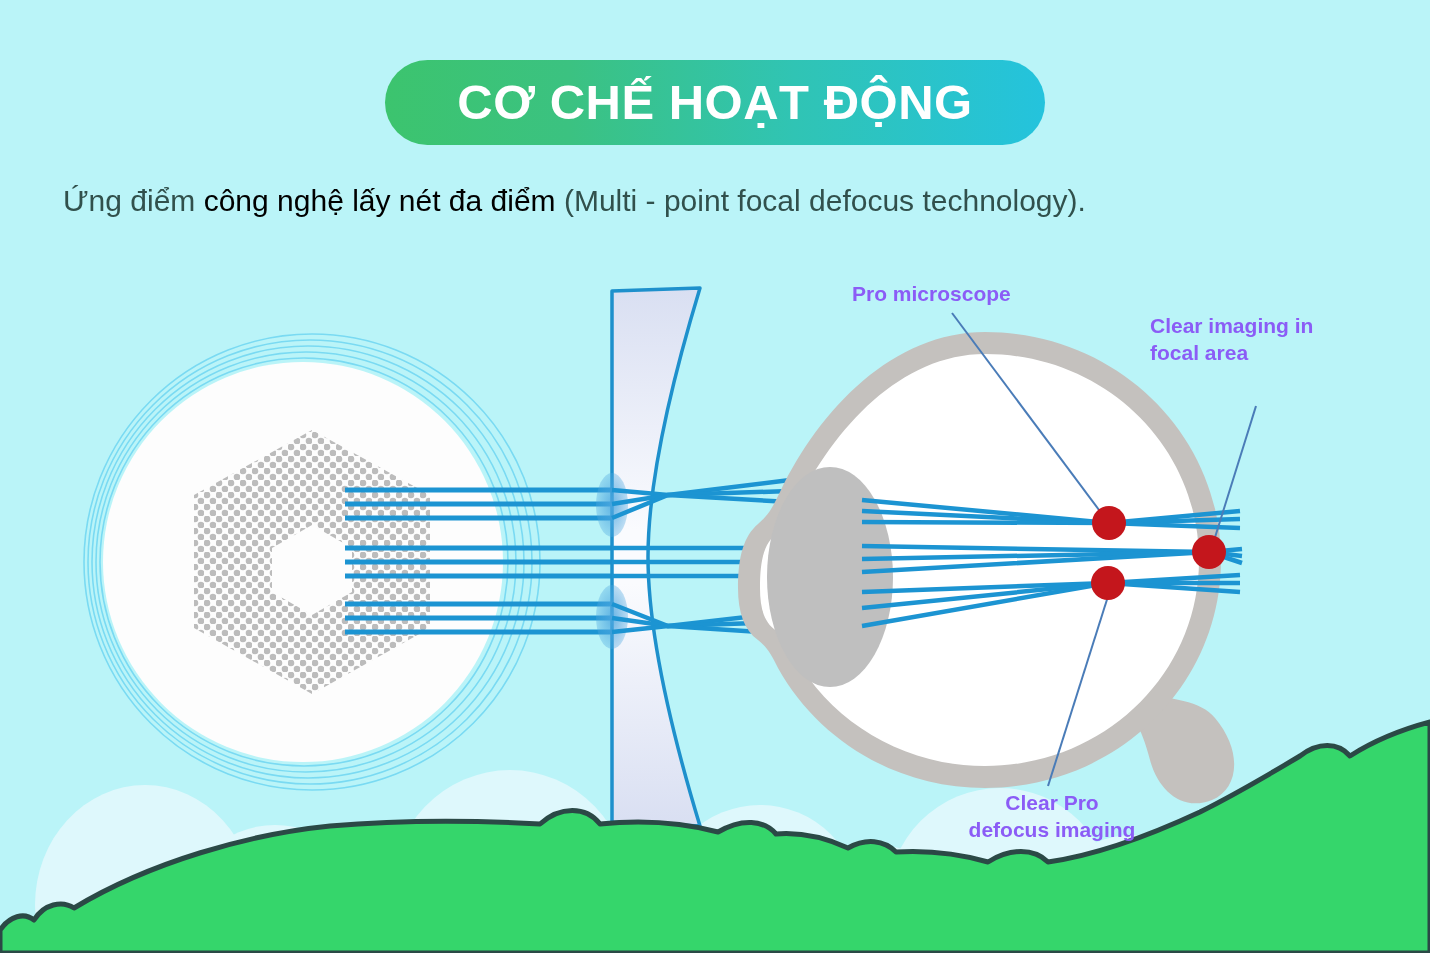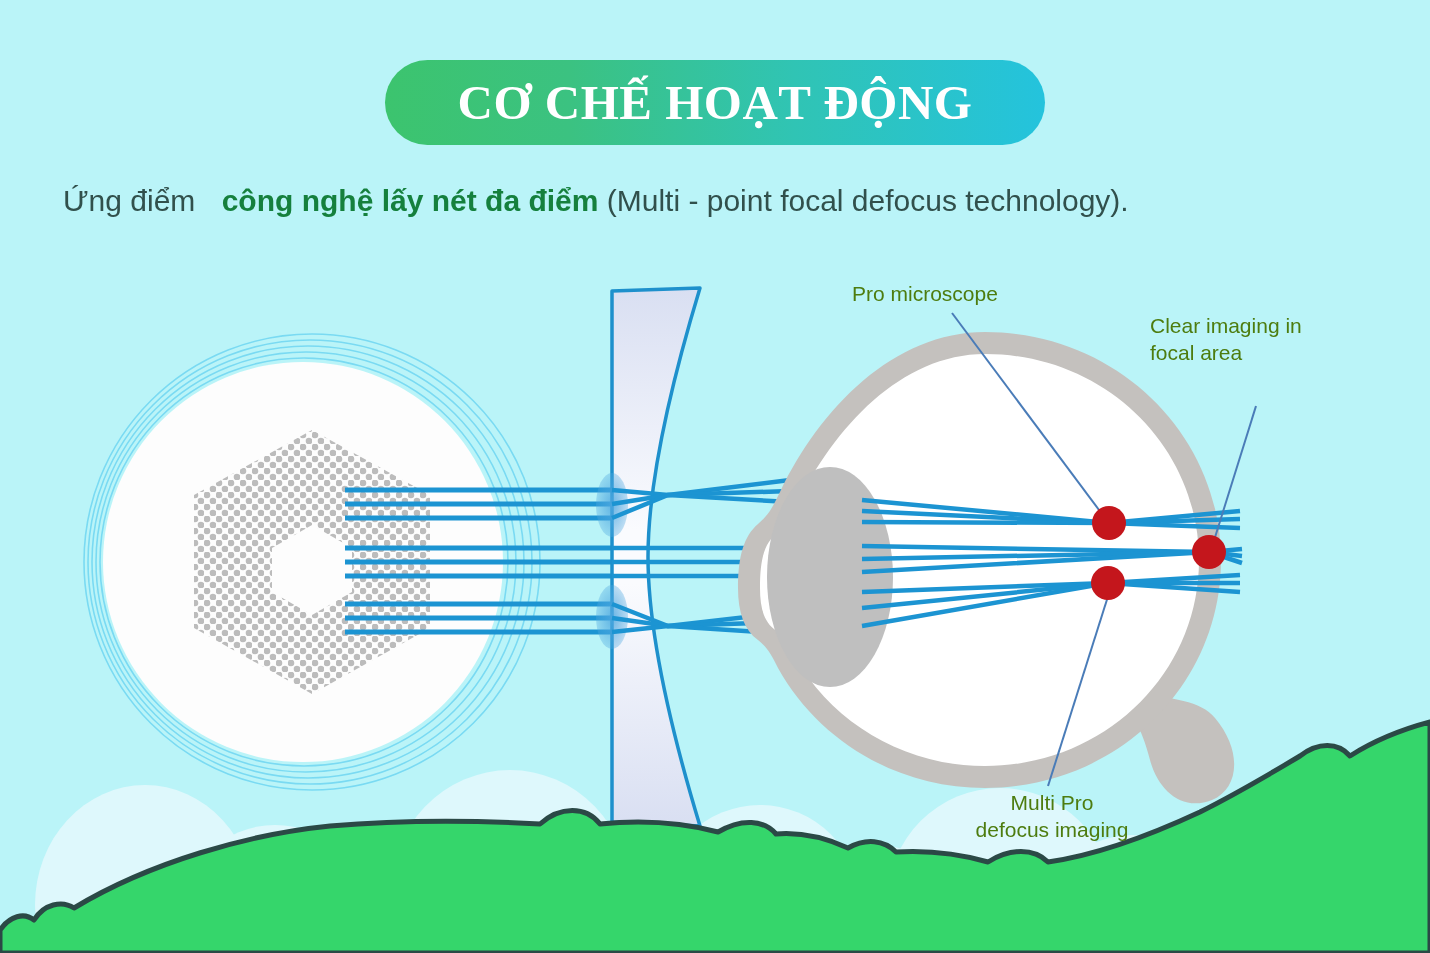--- a/index.html
+++ b/index.html
@@ -36,42 +36,41 @@
     justify-content: center;
     box-sizing: border-box;
   }
   .title-text {
     color: #FFFFFF;
     font-size: 49px;
     font-weight: bold;
     letter-spacing: 0.5px;
     line-height: 1;
     white-space: nowrap;
-    font-family: Liberation Serif, serif;
+    font-family: Liberation Sans, sans-serif;
   }
   .subtitle {
     position: absolute;
     left: 63px;
     top: 183px;
     width: 1320px;
     font-size: 30px;
     color: #31504C;
     white-space: nowrap;
     line-height: 1.2;
   }
   .subtitle .accent {
-    color: #15803d;
+    color: #000000;
+    font-weight: normal;
+  }
+  .label {
+    position: absolute;
+    color: #8b5cf6;
+    font-size: 21px;
     font-weight: bold;
-    margin-left: 18px;
-  }
-  .label {
-    position: absolute;
-    color: #4d7c0f;
-    font-size: 21px;
-    font-weight: normal;
     line-height: 1.28;
     white-space: nowrap;
   }
   #lbl-pro-microscope { left: 852px; top: 281px; }
   #lbl-clear-imaging  { left: 1150px; top: 313px; width: 218px; text-align: left; white-space: normal; }
   #lbl-tong-pro       { left: 937px; top: 790px; width: 230px; text-align: center; white-space: normal; }
 </style>
 </head>
 <body>
 
@@ -250,17 +249,17 @@
   <div class="subtitle"><span>Ứng điểm </span><span class="accent">công nghệ lấy nét đa điểm</span><span>  (Multi - point focal defocus technology).</span></div>
 
   <div class="label" id="lbl-pro-microscope">Pro  microscope</div>
 
   <div class="label" id="lbl-clear-imaging">
     <div>Clear imaging in</div>
     <div>focal area</div>
   </div>
 
   <div class="label" id="lbl-tong-pro">
-    <div>Multi Pro</div>
+    <div>Clear Pro</div>
     <div>defocus imaging</div>
   </div>
 
 </div>
 
 </body></html>

